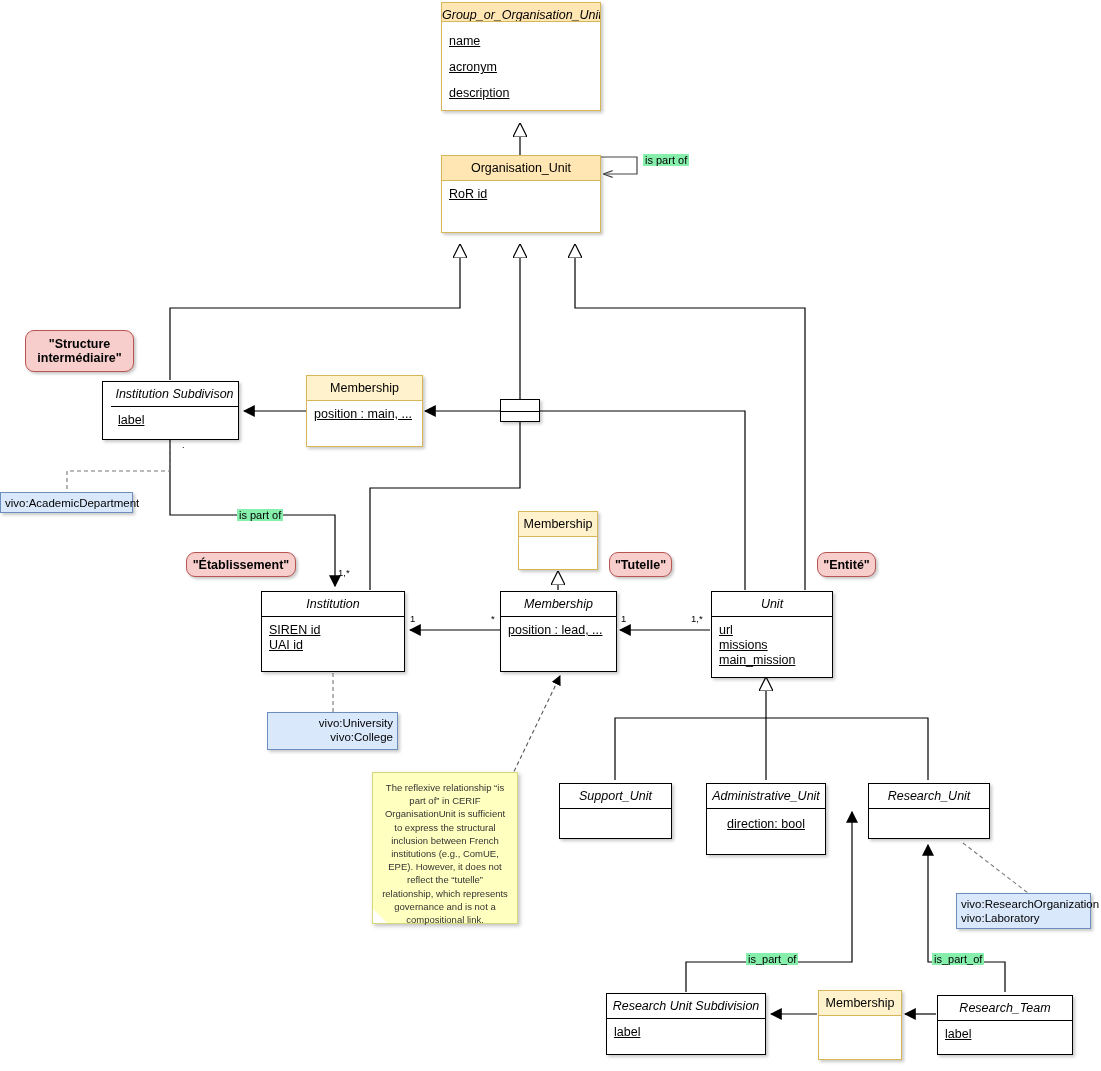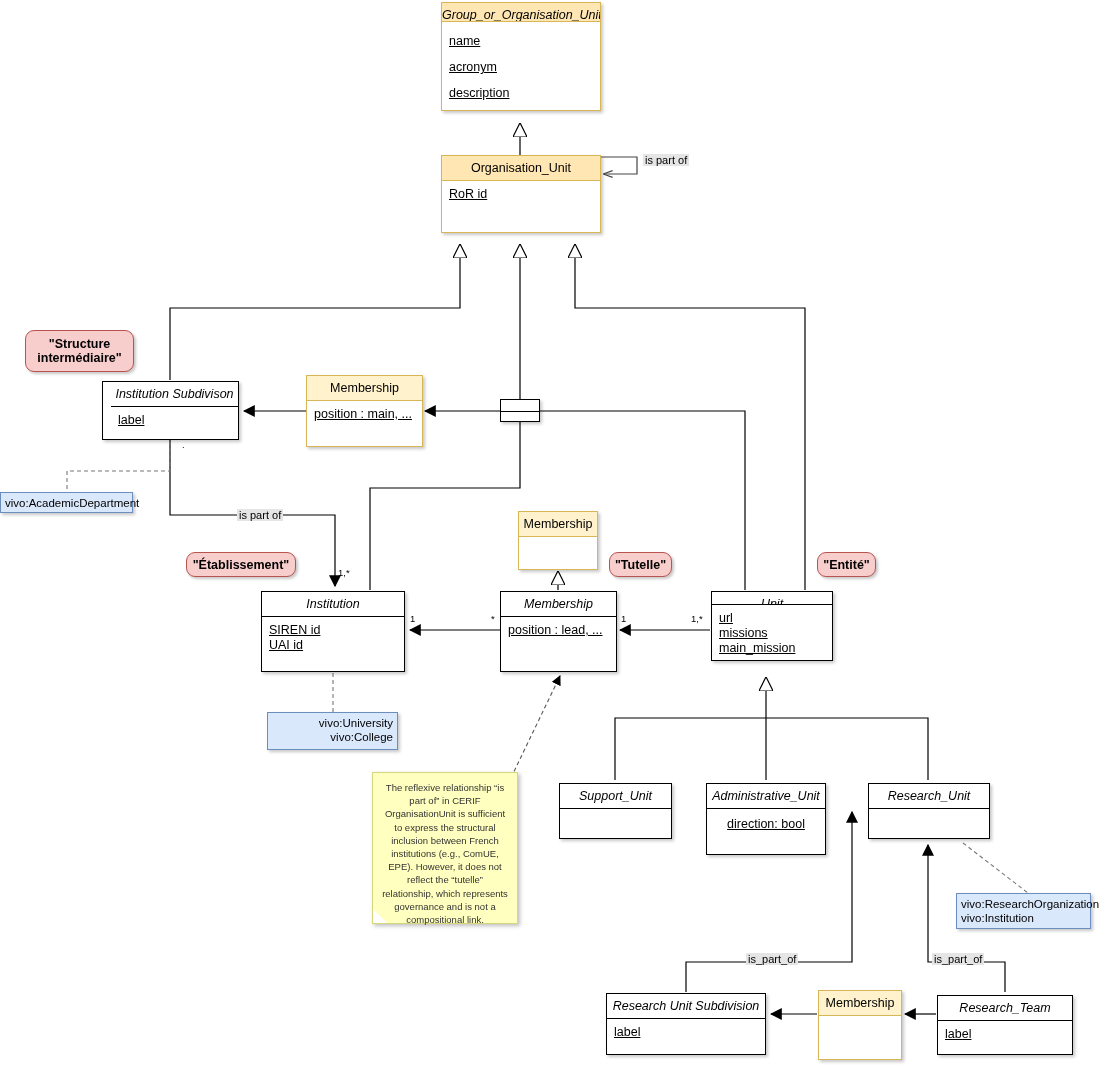--- a/index.html
+++ b/index.html
@@ -129,21 +129,21 @@
     width:0;height:0;
     border-left:14px solid #ffffff;
     border-top:14px solid transparent;
   }
 
   
   .elabel{
     position:absolute;
     font-size:11px;
     color:#000;
-    background:#e5e5e5;
+    background:#86efac;
     padding:0 2px;
     white-space:nowrap;
     line-height:12px;
   }
   .mult{
     position:absolute;
     font-size:9.5px;
     color:#000;
     background:transparent;
     white-space:nowrap;
@@ -284,21 +284,21 @@
     </div>
   </div>
 
   <div class="klass abstract" style="left:500px;top:591px;width:117px;height:81px;">
     <div class="hdr">Membership</div>
     <div class="body">
       <div class="attr">position : lead, ...</div>
     </div>
   </div>
 
-  <div class="klass abstract" style="left:711px;top:591px;width:122px;height:70px;">
+  <div class="klass abstract" style="left:711px;top:591px;width:122px;height:87px;">
     <div class="hdr">Unit</div>
     <div class="body">
       <div class="attr">url</div>
       <div class="attr">missions</div>
       <div class="attr">main_mission</div>
     </div>
   </div>
 
   <div class="klass abstract" style="left:559px;top:783px;width:113px;height:56px;">
     <div class="hdr">Support_Unit</div>
@@ -356,21 +356,21 @@
     <div>vivo:AcademicDepartment</div>
   </div>
 
   <div class="vocab" style="left:267px;top:712px;width:131px;height:38px;text-align:right;">
     <div>vivo:University</div>
     <div>vivo:College</div>
   </div>
 
   <div class="vocab" style="left:956px;top:893px;width:135px;height:36px;">
     <div>vivo:ResearchOrganization</div>
-    <div>vivo:Institution</div>
+    <div>vivo:Laboratory</div>
   </div>
 
   <div class="sticky" style="left:372px;top:772px;width:146px;height:152px;">
     <span>The reflexive relationship “is part of” in CERIF OrganisationUnit is sufficient to express the structural inclusion between French institutions (e.g., ComUE, EPE). However, it does not reflect the “tutelle” relationship, which represents governance and is not a compositional link.</span>
     <span class="fold"></span>
   </div>
 
   <div class="elabel" style="left:643px;top:154px;">is part of</div>
 
   <div class="elabel" style="left:237px;top:509px;">is part of</div>

